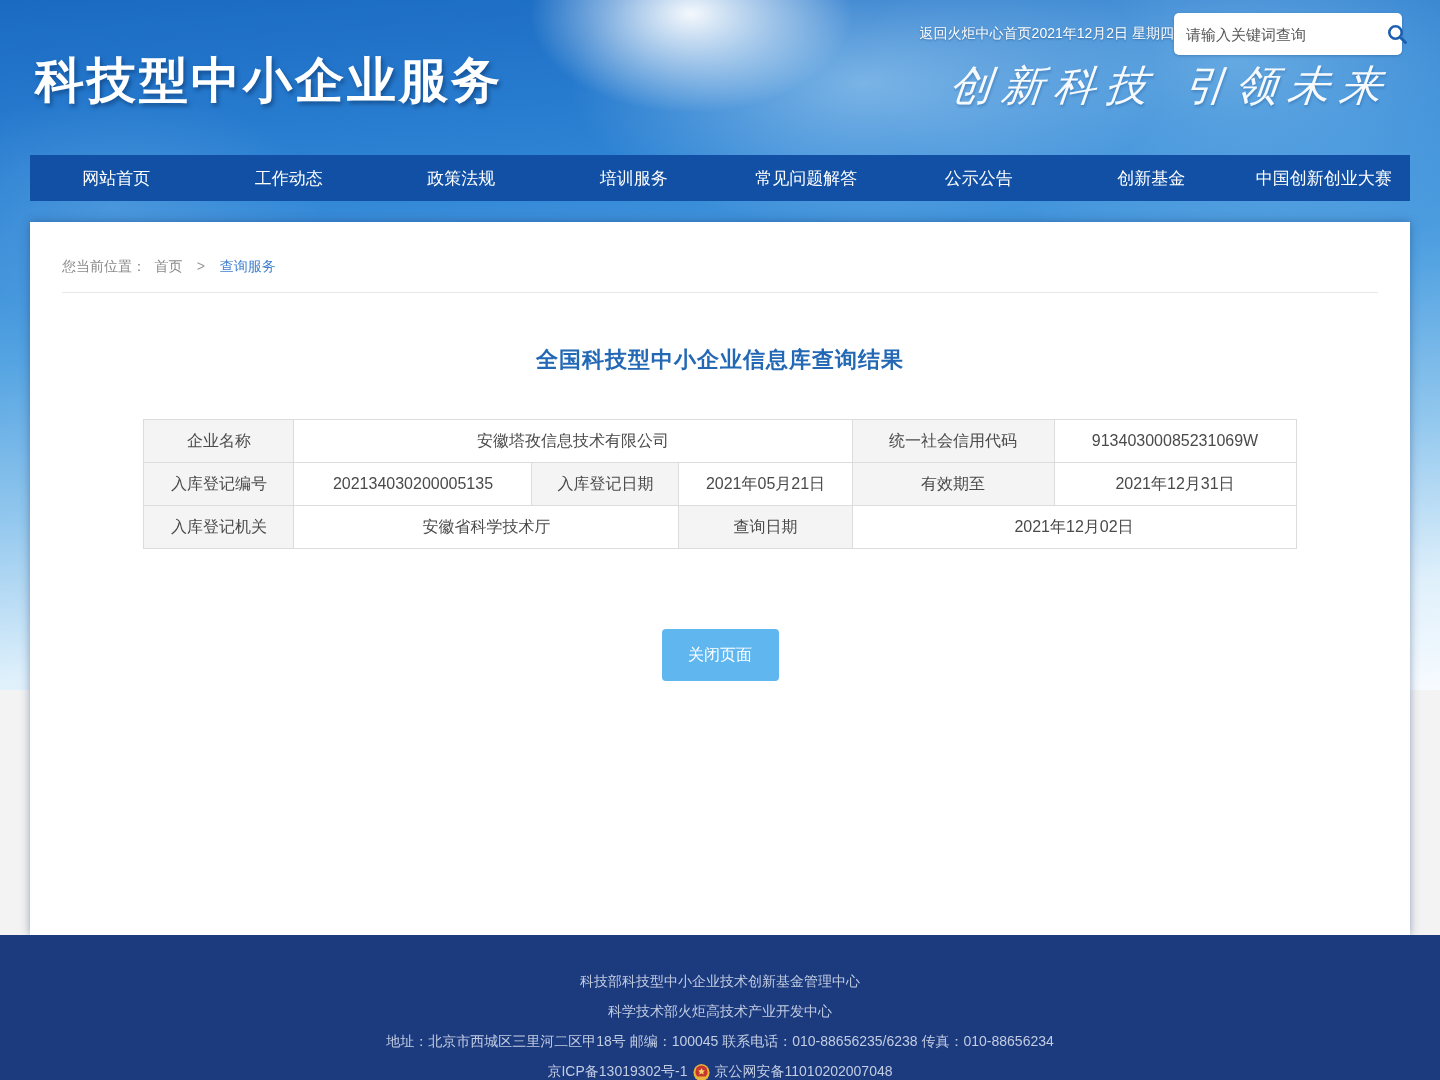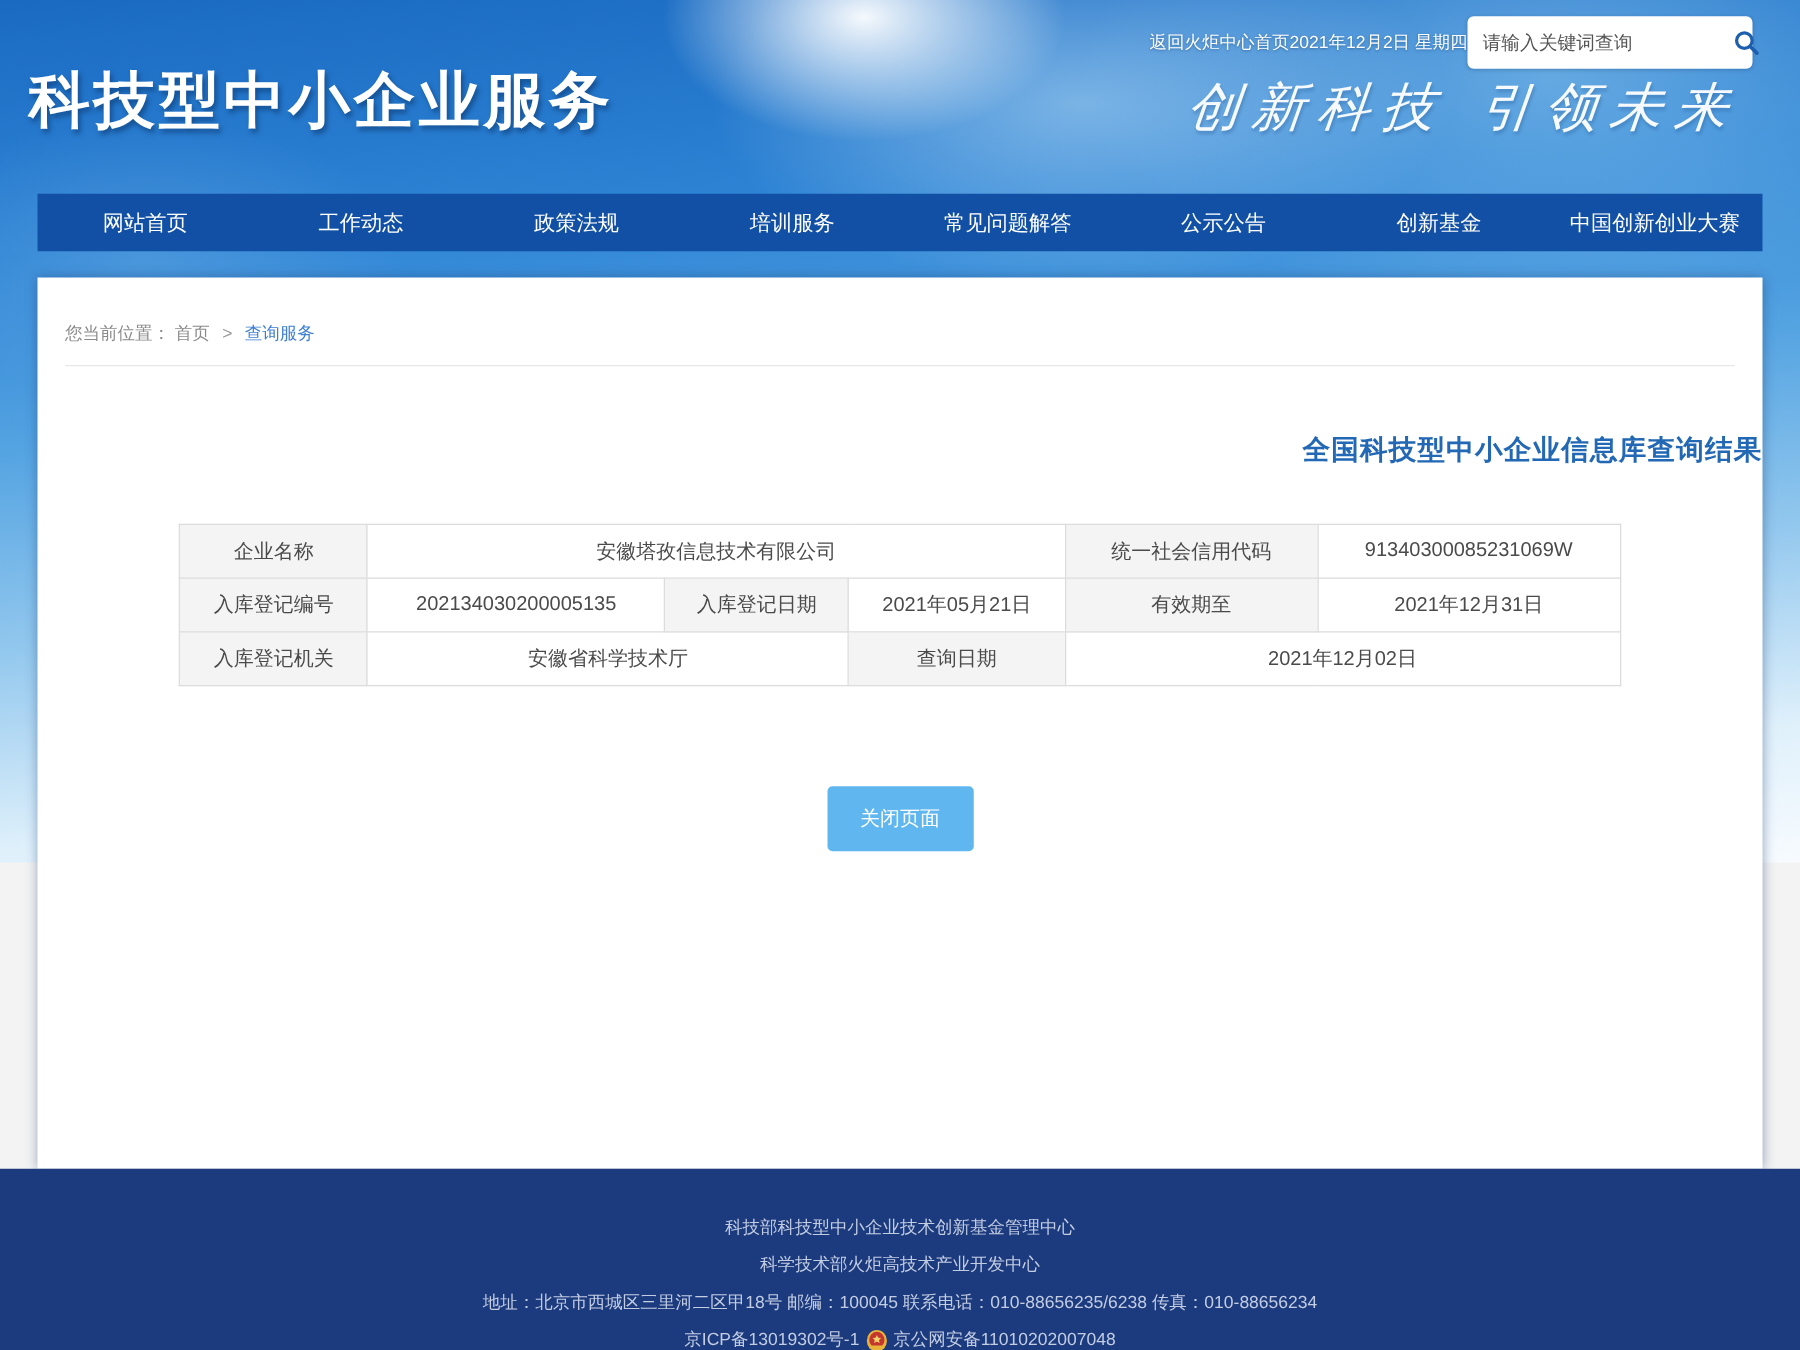--- a/index.html
+++ b/index.html
@@ -12,21 +12,21 @@
     background:
       radial-gradient(ellipse 260px 160px at 48% 2%, rgba(255,255,255,0.95), rgba(255,255,255,0) 62%),
       radial-gradient(ellipse 420px 210px at 60% 12%, rgba(190,225,248,0.55), rgba(190,225,248,0) 70%),
       radial-gradient(ellipse 520px 260px at 86% 9%, rgba(150,205,240,0.55), rgba(150,205,240,0) 72%),
       radial-gradient(ellipse 300px 160px at 8% 30%, rgba(120,180,230,0.35), rgba(120,180,230,0) 70%),
       linear-gradient(176deg, #1a6ac2 0%, #2e84d5 26%, #55a4e2 46%, #93c8ee 66%, #dff0fb 86%, #f7fbff 100%);
   }
 
   
   .header { position:relative; z-index:2; height:155px; }
-  .logo { position:absolute; left:23px; top:48px; font-family:"DejaVu Serif","Liberation Serif",serif;
+  .logo { position:absolute; left:35px; top:48px; font-family:"DejaVu Serif","Liberation Serif",serif;
     font-weight:bold; font-size:49px; color:#ffffff; letter-spacing:3px;
     text-shadow:2px 3px 4px rgba(10,50,100,0.55); white-space:nowrap; }
   .top-right { position:absolute; top:13px; right:38px; display:flex; align-items:center; gap:0; }
   .top-link { color:#ffffff; font-size:14px; text-decoration:none; cursor:pointer;
     text-shadow:0 1px 2px rgba(20,60,110,0.5); }
   .top-date { color:#ffffff; font-size:14px; text-shadow:0 1px 2px rgba(20,60,110,0.5); }
   .search-box { width:228px; height:42px; background:#ffffff; border-radius:5px;
     display:flex; align-items:center; padding:0 8px 0 12px; box-shadow:0 1px 3px rgba(20,60,110,0.3); }
   .search-box input { flex:1; border:none; outline:none; font-size:15px; color:#333;
     font-family:Liberation Sans, sans-serif; background:transparent; }
@@ -43,27 +43,27 @@
   .nav { position:relative; z-index:2; margin:0 30px; height:46px; background:#1150a5;
     display:flex; align-items:stretch; }
   .nav-item { flex:1; display:flex; align-items:center; justify-content:center;
     color:#ffffff; font-size:17px; cursor:pointer; white-space:nowrap; }
 
   .gap-strip { height:21px; }
 
   
   .panel { position:relative; z-index:2; margin:0 30px; height:713px; background:#ffffff;
     box-shadow:0 0 9px rgba(30,60,110,0.45); }
-  .breadcrumb { margin:0 22px; padding:36px 0 16px; border-bottom:1px solid #e8e8e8;
-    font-size:14px; color:#8a8a8a; }
+  .breadcrumb { margin:0 32px; padding:36px 0 16px; border-bottom:1px solid #e8e8e8;
+    font-size:14px; color:#8a8a8a;font-family:Liberation Mono, monospace; }
   .breadcrumb .bc-link { color:#8a8a8a; text-decoration:none; cursor:pointer; }
   .breadcrumb .bc-sep { margin:0 6px; color:#9a9a9a; }
   .breadcrumb .bc-current { color:#3e7fd0; text-decoration:none; cursor:pointer; }
 
-  .result-title { margin-top:52px; text-align:right; font-size:22px; font-weight:bold;
+  .result-title { margin-top:52px; text-align:center; font-size:22px; font-weight:bold;
     color:#2268b4; letter-spacing:1px; }
 
   table.result { margin:44px auto 0; border-collapse:collapse; table-layout:fixed; width:1152px; }
   table.result td { border:1px solid #dcdcdc; height:43px; text-align:center;
     font-size:16px; color:#4a4a4a; padding:0 6px; }
   table.result td.lbl { background:#f4f4f4; }
 
   .close-btn { display:block; margin:80px auto 0; width:117px; height:52px;
     background:#60b7ef; border:none; border-radius:4px; color:#ffffff; font-size:16px;
     cursor:pointer; font-family:"Liberation Sans","DejaVu Sans",sans-serif; }

